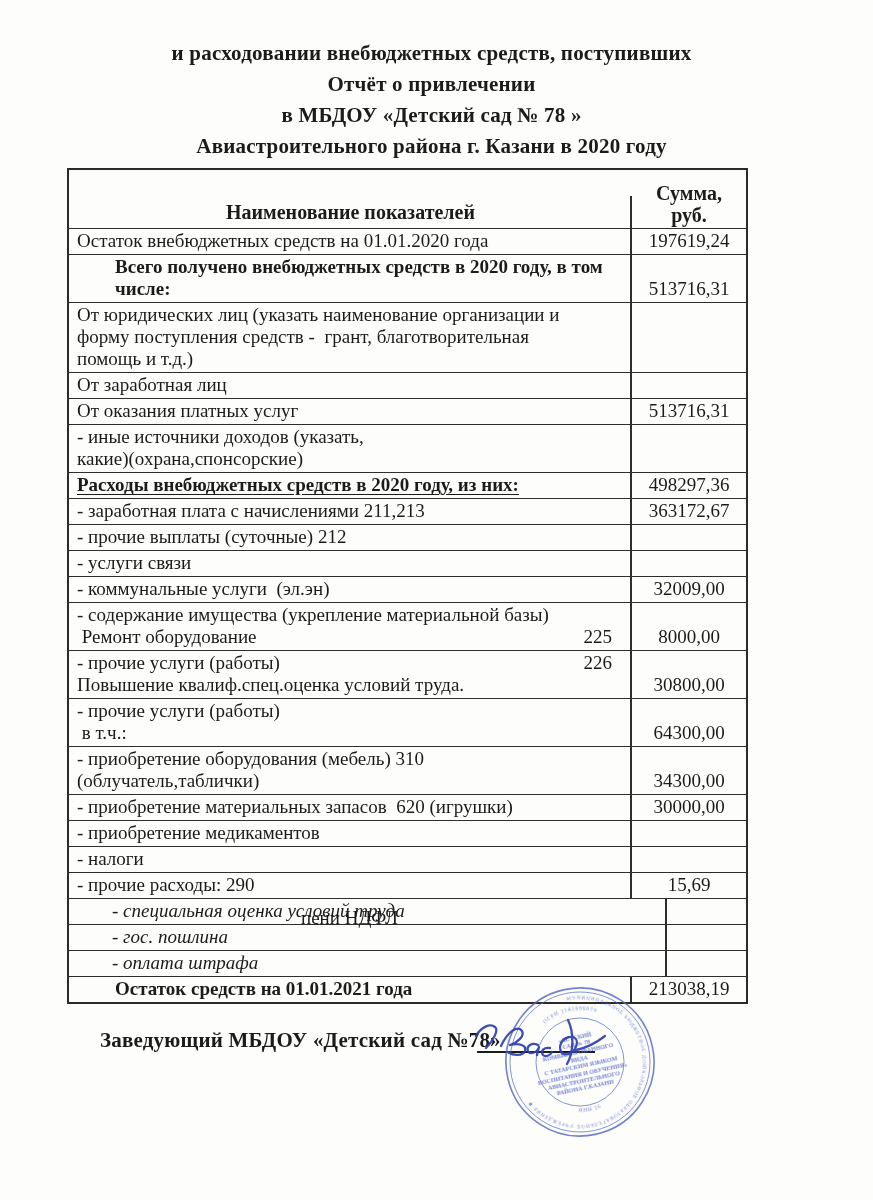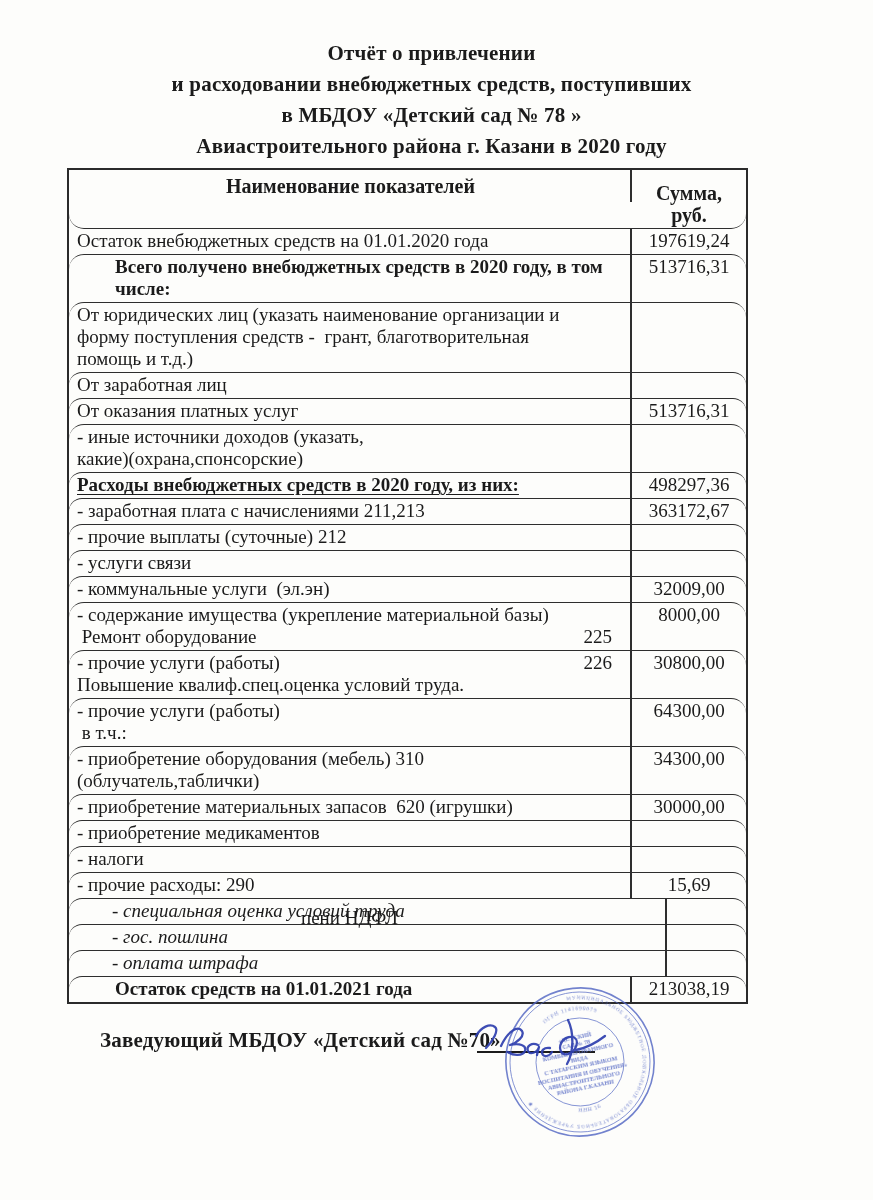--- a/index.html
+++ b/index.html
@@ -11,21 +11,21 @@
   }
   
   .title{position:absolute;top:38px;left:0;right:10px;text-align:center;}
   .title-line{font-size:21px;font-weight:bold;line-height:31px;letter-spacing:.2px;}
   
   .rtable{
     position:absolute;left:67px;top:168px;width:681px;
     border:2px solid #2b2b2b;box-sizing:border-box;
     font-size:19px;
   }
-  .trow{display:flex;align-items:flex-start;border-radius:15px;}
+  .trow{display:flex;align-items:flex-end;}
   .trow + .trow{border-top:1px solid #2e2e2e;}
   .cell-name{
     width:563px;box-sizing:border-box;border-right:2px solid #2e2e2e;
     padding:1px 6px 2px 8px;
   }
   .cell-val{
     flex:1;text-align:center;padding:1px 3px 2px 3px;line-height:22px;
   }
   .tline{position:relative;line-height:22px;min-height:22px;white-space:pre;}
   .thead{font-weight:bold;text-align:center;border-bottom:1px solid #2e2e2e;}
@@ -43,22 +43,22 @@
   .stamp{position:absolute;left:500px;top:982px;width:160px;height:160px;opacity:.82;}
   .stamp svg{filter:blur(.3px);}
   .signature{position:absolute;left:468px;top:1008px;width:150px;height:60px;}
 </style>
 </head>
 <body>
 
 <div class="page">
 
   <div class="title">
+    <div class="title-line">и расходовании внебюджетных средств, поступивших</div>
     <div class="title-line">Отчёт о привлечении</div>
-    <div class="title-line">и расходовании внебюджетных средств, поступивших</div>
     <div class="title-line">в МБДОУ «Детский сад № 78 »</div>
     <div class="title-line">Авиастроительного района г. Казани в 2020 году</div>
   </div>
 
   <div class="rtable">
     <div class="trow thead">
       <div class="cell-name">Наименование показателей</div>
       <div class="cell-val">
         <div>Сумма,</div>
         <div>руб.</div>
@@ -207,21 +207,21 @@
         </div>
         <div class="trow bold">
           <div class="cell-name">
             <div class="tline"><span class="row-label-text">Остаток средств на 01.01.2021 года</span></div>
           </div>
           <div class="cell-val">213038,19</div>
         </div>
       </div>
   </div>
 
-  <span class="sig-label">Заведующий МБДОУ «Детский сад №70»</span>
+  <span class="sig-label">Заведующий МБДОУ «Детский сад №78»</span>
   <div class="sig-underline"></div>
 
   <div class="stamp">
     <svg viewBox="0 0 160 160" width="160" height="160">
       <defs>
         <path id="ringPath" d="M 80 17 A 63 63 0 1 1 79.9 17"></path>
         <path id="arcTop" d="M 28 80 A 52 52 0 0 1 132 80"></path>
         <path id="arcBottom" d="M 30 80 A 50 50 0 0 0 130 80"></path>
       </defs>
       <g transform="rotate(-12 80 80)">

